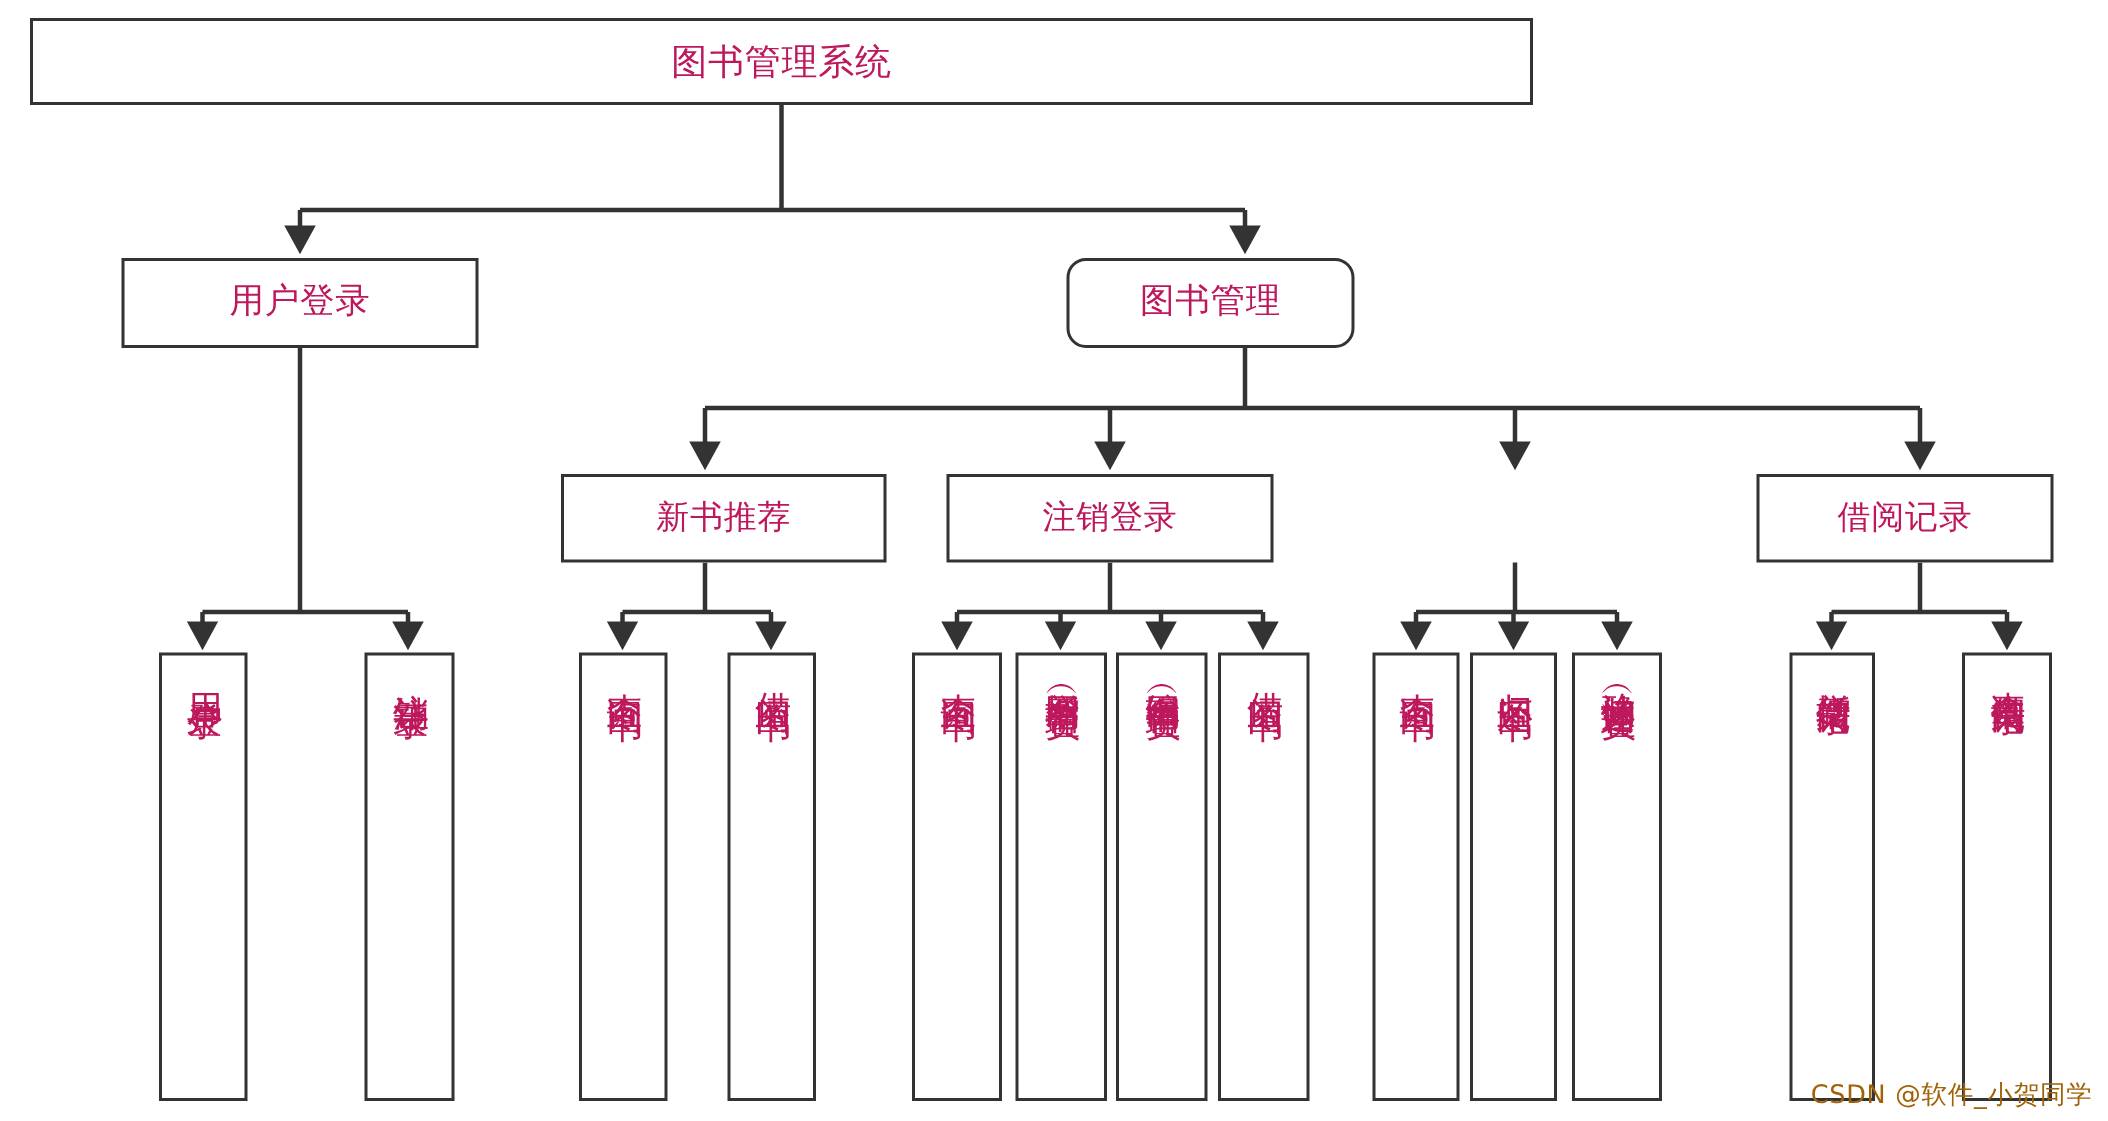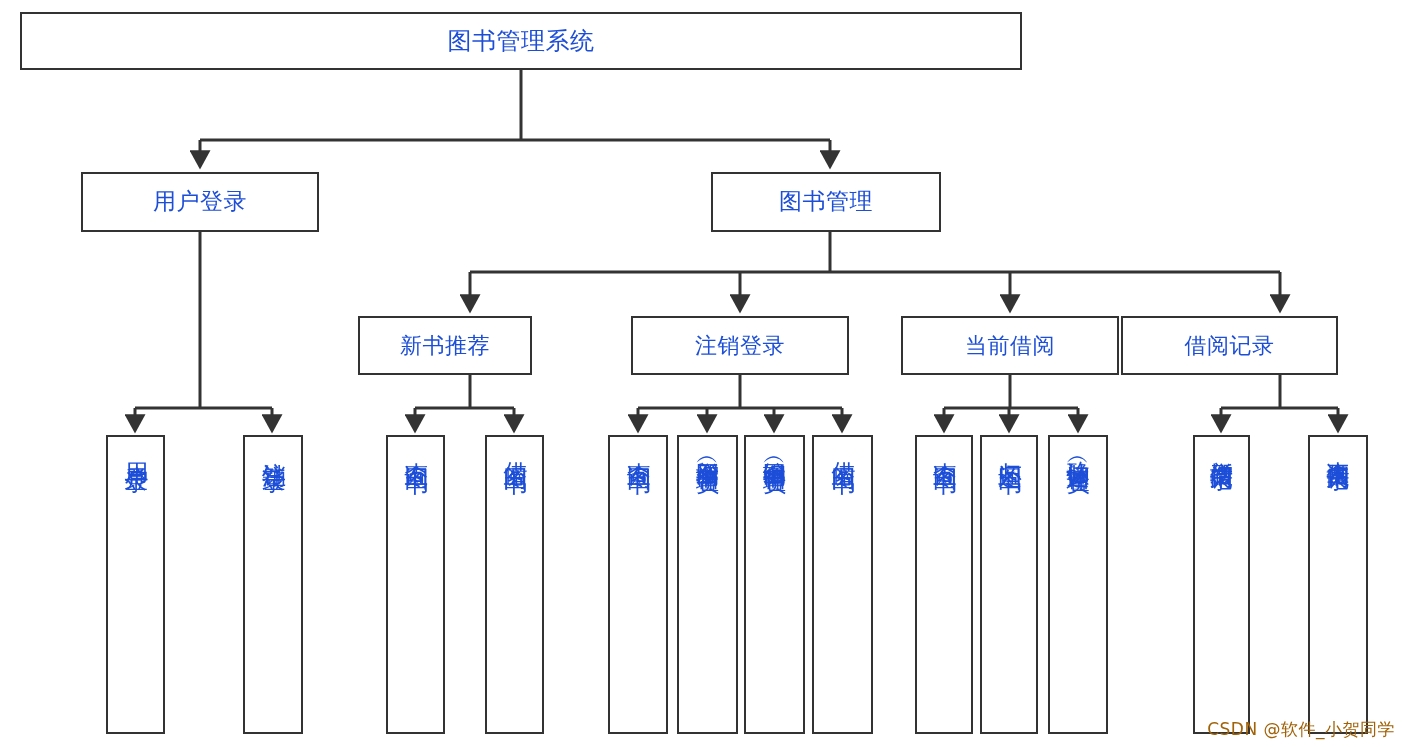--- a/index.html
+++ b/index.html
@@ -26,43 +26,43 @@
     pointer-events: none;
   }
   .node {
     position: absolute;
     box-sizing: border-box;
     border: 2.5px solid #333333;
     background: #ffffff;
     display: flex;
     align-items: center;
     justify-content: center;
-    color: #1d4ed8;
+    color: #be185d;
   }
   .node .label {
     display: block;
     text-align: center;
     line-height: 1.18;
     letter-spacing: 0.5px;
   }
   
   .node.root { left: 20px; top: 12px; width: 1002px; height: 58px; }
   .node.root .label { font-size: 24px; }
   
   .node.lvl1 { top: 172px; height: 60px; }
   .node.lvl1 .label { font-size: 23px; }
   .node.n-login  { left: 81px;  width: 238px; }
-  .node.n-bookmg { left: 711px; width: 230px; }
+  .node.n-bookmg { left: 711px; width: 192px; border-radius: 13px; }
   
   .node.lvl2 { top: 316px; height: 59px; }
   .node.lvl2 .label { font-size: 22px; }
-  .node.n-newbook { left: 358px;  width: 174px; }
+  .node.n-newbook { left: 374px;  width: 217px; }
   .node.n-borrow  { left: 631px;  width: 218px; }
   .node.n-current { left: 901px;  width: 218px; }
-  .node.n-record  { left: 1121px; width: 217px; }
+  .node.n-record  { left: 1171px; width: 198px; }
   
   .node.leaf {
     top: 435px;
     height: 299px;
     align-items: flex-start;
     justify-content: center;
     padding-top: 6px;
   }
   .node.leaf .label {
     writing-mode: vertical-rl;
@@ -149,23 +149,20 @@
   <div class="node lvl1 n-bookmg">
     <span class="label">图书管理</span>
   </div>
 
   <div class="node lvl2 n-newbook">
     <span class="label">新书推荐</span>
   </div>
   <div class="node lvl2 n-borrow">
     <span class="label">注销登录</span>
   </div>
-  <div class="node lvl2 n-current">
-    <span class="label">当前借阅</span>
-  </div>
   <div class="node lvl2 n-record">
     <span class="label">借阅记录</span>
   </div>
 
   <div class="node leaf" style="left:106px; width:59px;">
     <span class="label">用户登录</span>
   </div>
   <div class="node leaf" style="left:243px; width:60px;">
     <span class="label">注销登录</span>
   </div>

